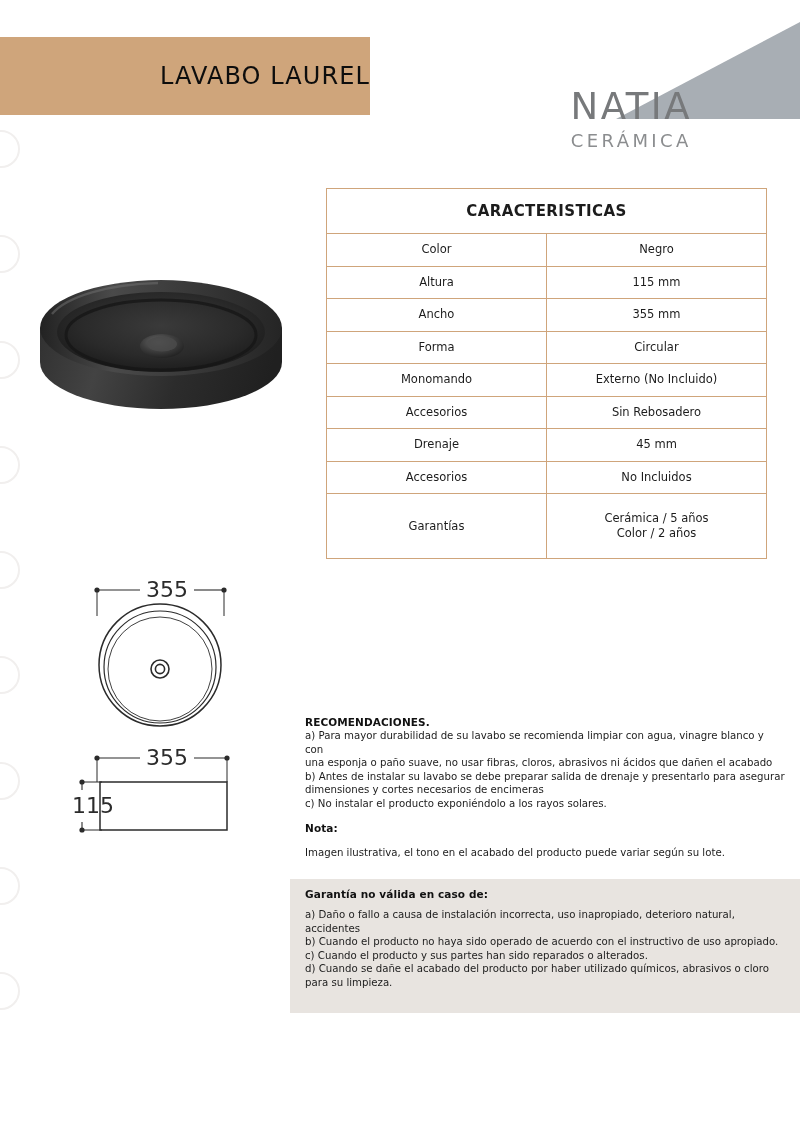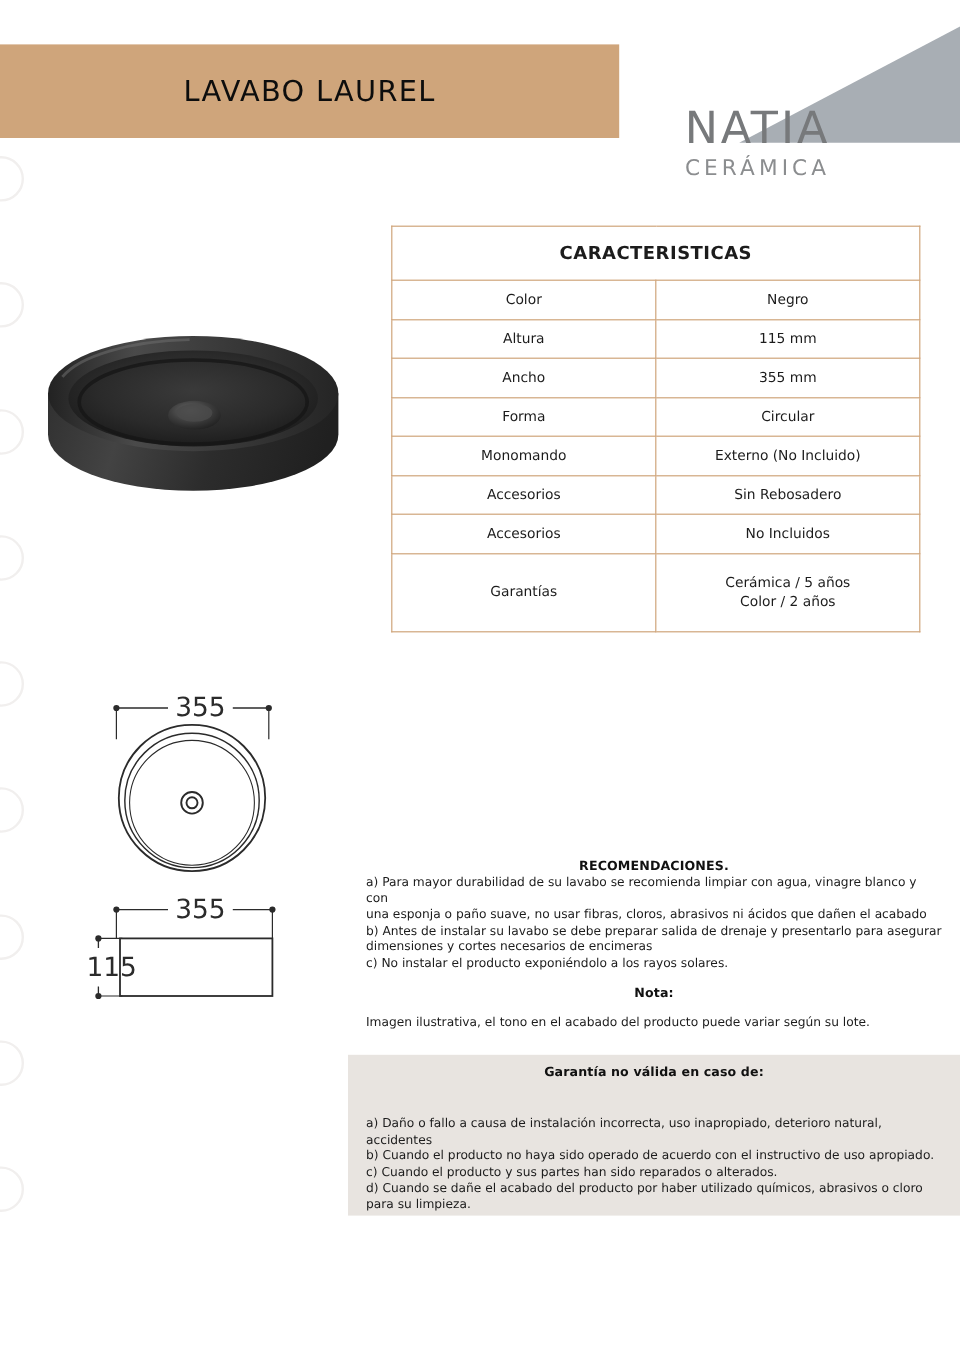--- a/index.html
+++ b/index.html
@@ -43,26 +43,26 @@
     left: 0;
     top: 0;
     width: 800px;
     height: 140px;
     z-index: 2;
   }
   .title-banner {
     position: absolute;
     left: 0;
     top: 37px;
-    width: 516px;
+    width: 370px;
     height: 78px;
     background: #cfa57b;
     display: flex;
     align-items: center;
-    justify-content: center;
+    justify-content: flex-end;
   }
   .title-banner .doc-title {
     font-size: 24px;
     letter-spacing: 1.1px;
     color: #0d0d0d;
     font-weight: 400;
     font-family: "DejaVu Sans", sans-serif;
     white-space: nowrap;
   }
   .brand-triangle {
@@ -166,21 +166,20 @@
     width: 480px;
     z-index: 2;
   }
   .block-heading {
     font-size: 10.5px;
     font-weight: bold;
     font-family: "DejaVu Sans", sans-serif;
     color: #111;
     margin: 0 0 1px 0;
     letter-spacing: 0.1px;
-    text-align: center;
   }
   .block-line {
     font-size: 10.2px;
     font-family: "DejaVu Sans", sans-serif;
     color: #1c1c1c;
     line-height: 1.33;
     margin: 0;
   }
   .nota-block {
     position: absolute;
@@ -203,21 +202,21 @@
     z-index: 1;
   }
   .warranty-content {
     position: absolute;
     left: 305px;
     top: 888px;
     width: 480px;
     z-index: 2;
   }
   .warranty-list {
-    margin-top: 30px;
+    margin-top: 8px;
   }
 </style>
 </head>
 <body>
 
 <div class="watermark-strip">
   <div class="watermark-ring"></div>
   <div class="watermark-ring"></div>
   <div class="watermark-ring"></div>
   <div class="watermark-ring"></div>
@@ -351,20 +350,24 @@
       </tr>
       <tr>
         <td class="label-col">Monomando</td>
         <td class="value-col">Externo (No Incluido)</td>
       </tr>
       <tr>
         <td class="label-col">Accesorios</td>
         <td class="value-col">Sin Rebosadero</td>
       </tr>
       <tr>
+        <td class="label-col">Drenaje</td>
+        <td class="value-col">45 mm</td>
+      </tr>
+      <tr>
         <td class="label-col">Accesorios</td>
         <td class="value-col">No Incluidos</td>
       </tr>
       <tr>
         <td class="label-col tall">Garantías</td>
         <td class="value-col tall">Cerámica / 5 años<br>Color / 2 años</td>
       </tr>
     </tbody>
 </table>
 

